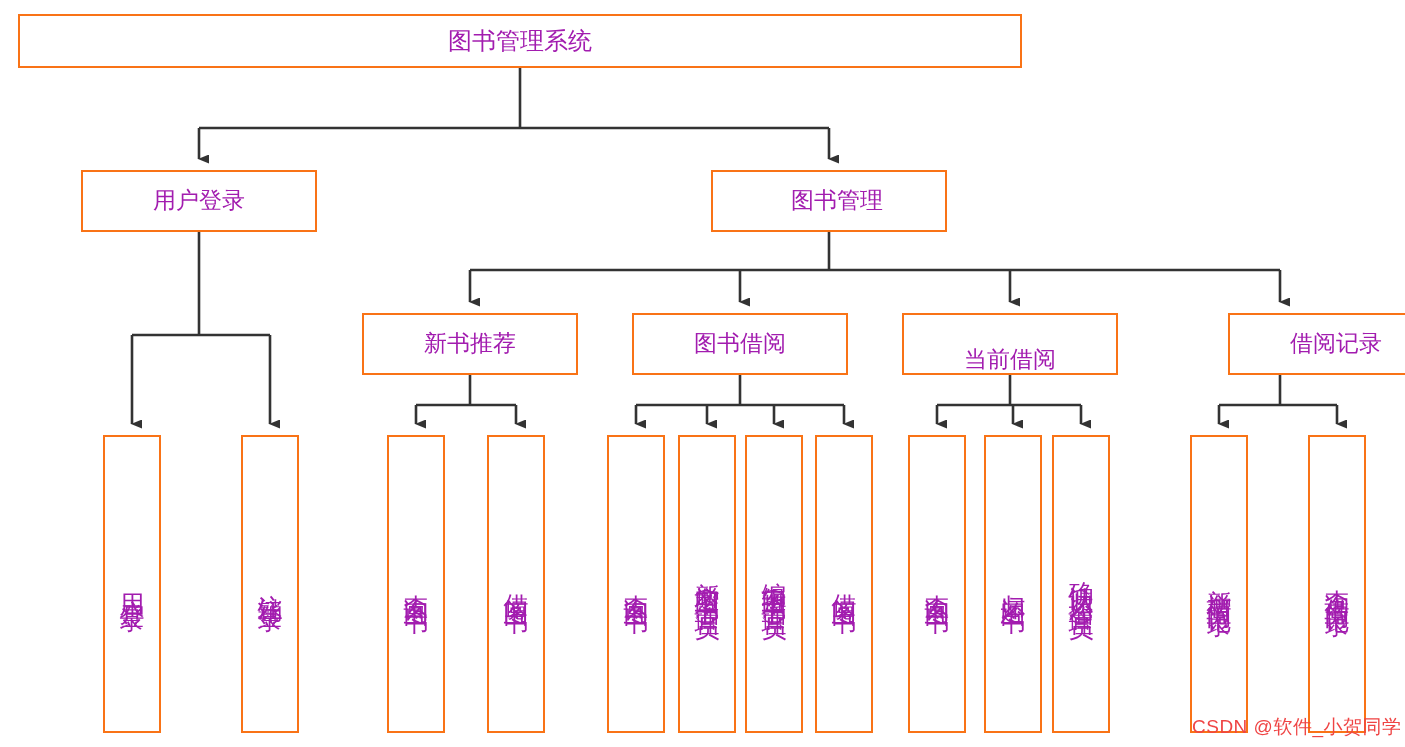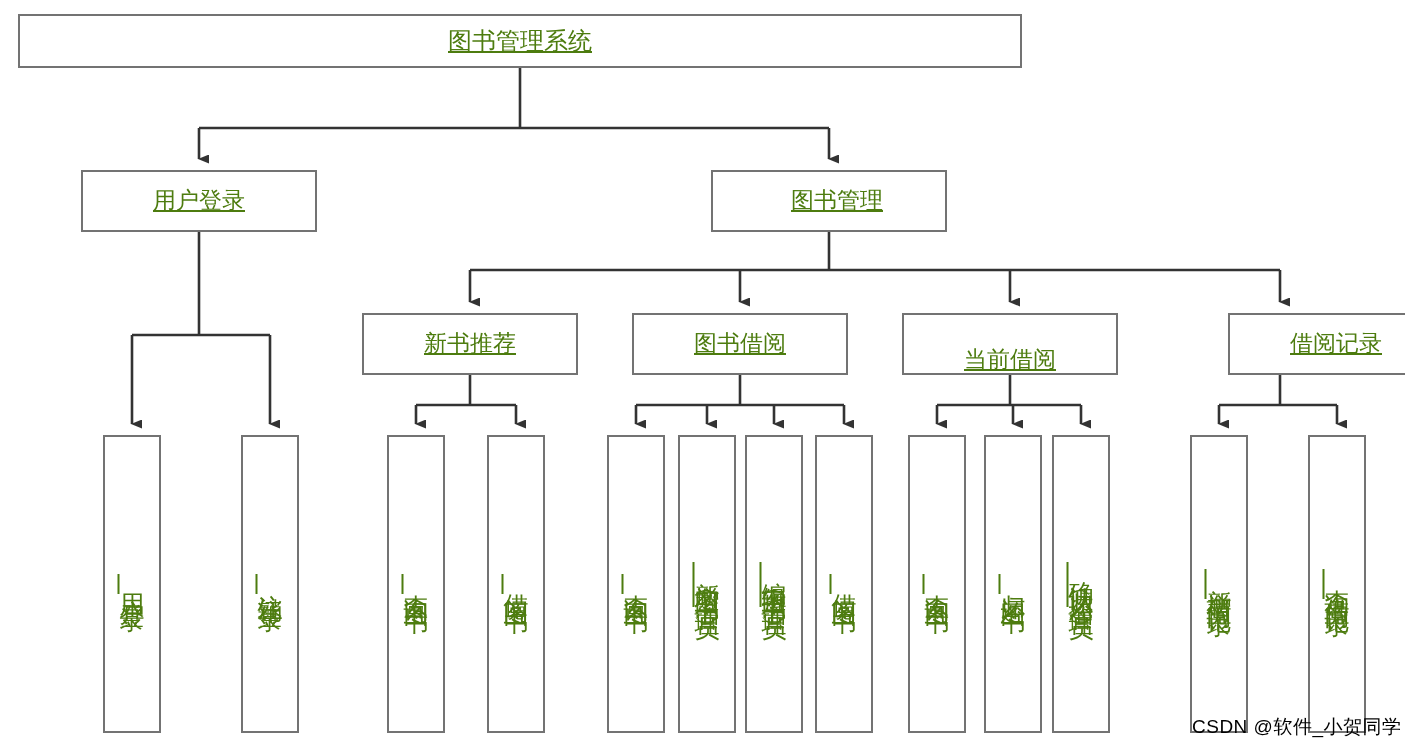--- a/index.html
+++ b/index.html
@@ -23,26 +23,25 @@
     left: 0;
     top: 0;
     width: 1405px;
     height: 747px;
     pointer-events: none;
   }
   .node {
     position: absolute;
     box-sizing: border-box;
     background: #ffffff;
-    border: 2px solid #737373;
+    border: 2px solid #f97316;
     display: flex;
     align-items: center;
     justify-content: center;
-    color: #4d7c0f;
-    text-decoration: underline;
+    color: #a21caf;
   }
   .node-label {
     display: block;
     text-align: center;
     line-height: 1.18;
     white-space: nowrap;
   }
   .node.horizontal .node-label {
     font-size: 23px;
   }
@@ -58,21 +57,21 @@
     writing-mode: vertical-rl;
     text-orientation: upright;
     font-size: 25px;
     letter-spacing: 5px;
     line-height: 1;
     white-space: nowrap;
   }
   .watermark {
     position: absolute;
     font-size: 19px;
-    color: #000000;
+    color: #ef4444;
     white-space: nowrap;
     letter-spacing: 0.5px;
   }
 </style>
 </head>
 <body>
 
 <div id="diagram-root">
 
   <svg id="edge-layer" viewBox="0 0 1405 747" width="1405" height="747" xmlns="http://www.w3.org/2000/svg">

